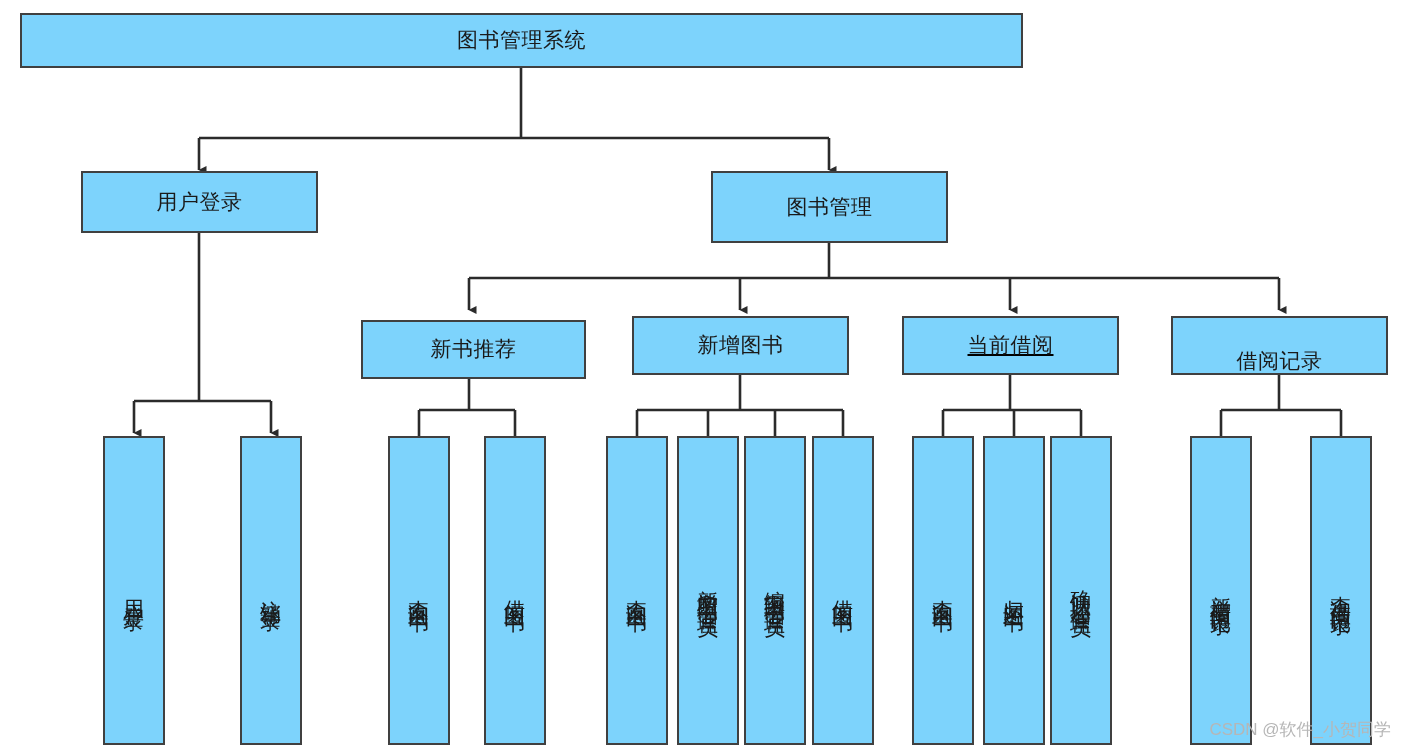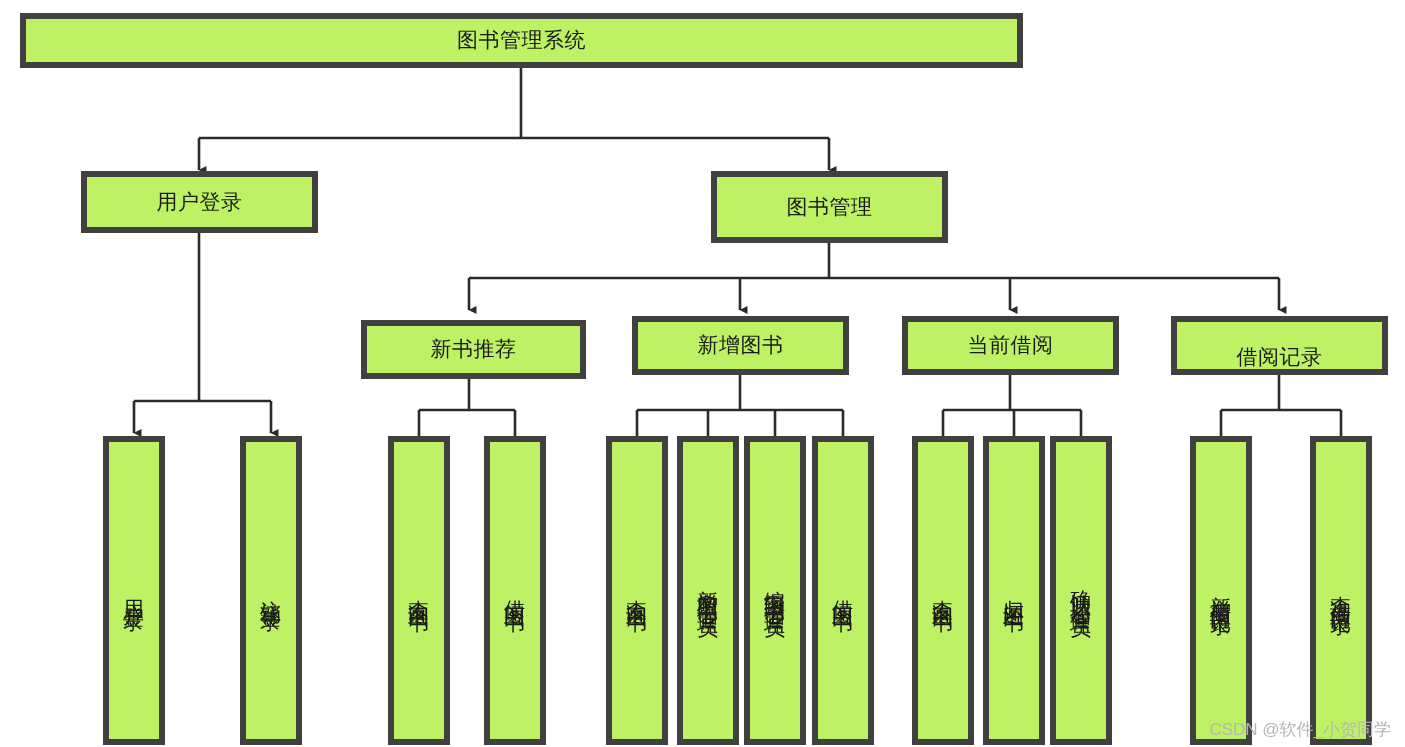--- a/index.html
+++ b/index.html
@@ -23,22 +23,22 @@
     position: absolute;
     left: 0;
     top: 0;
     width: 1405px;
     height: 747px;
     display: block;
   }
   .node-box {
     position: absolute;
     box-sizing: border-box;
-    background: #bef264;
-    border: 6px solid #404040;
+    background: #7dd3fc;
+    border: 2px solid #404040;
     display: flex;
     align-items: center;
     justify-content: center;
     overflow: hidden;
   }
   .node-label-h {
     font-size: 21px;
     color: #1a1a1a;
     line-height: 1.15;
     white-space: nowrap;
@@ -120,21 +120,21 @@
       </div>
       <div class="node-box" style="left: 711px; top: 171px; width: 237px; height: 72px;">
         <span class="node-label-h">图书管理</span>
       </div>
       <div class="node-box" style="left: 361px; top: 320px; width: 225px; height: 59px;">
         <span class="node-label-h">新书推荐</span>
       </div>
       <div class="node-box" style="left: 632px; top: 316px; width: 217px; height: 59px;">
         <span class="node-label-h">新增图书</span>
       </div>
-      <div class="node-box" style="left: 902px; top: 316px; width: 217px; height: 59px;">
+      <div class="node-box" style="left: 902px; top: 316px; width: 217px; height: 59px; text-decoration: underline;">
         <span class="node-label-h">当前借阅</span>
       </div>
       <div class="node-box" style="left: 1171px; top: 316px; width: 217px; height: 59px; align-items: flex-end;">
         <span class="node-label-h">借阅记录</span>
       </div>
       <div class="node-box" style="left: 103px; top: 436px; width: 62px; height: 309px;">
         <span class="node-label-v">用户登录</span>
       </div>
       <div class="node-box" style="left: 240px; top: 436px; width: 62px; height: 309px;">
         <span class="node-label-v">注销登录</span>

